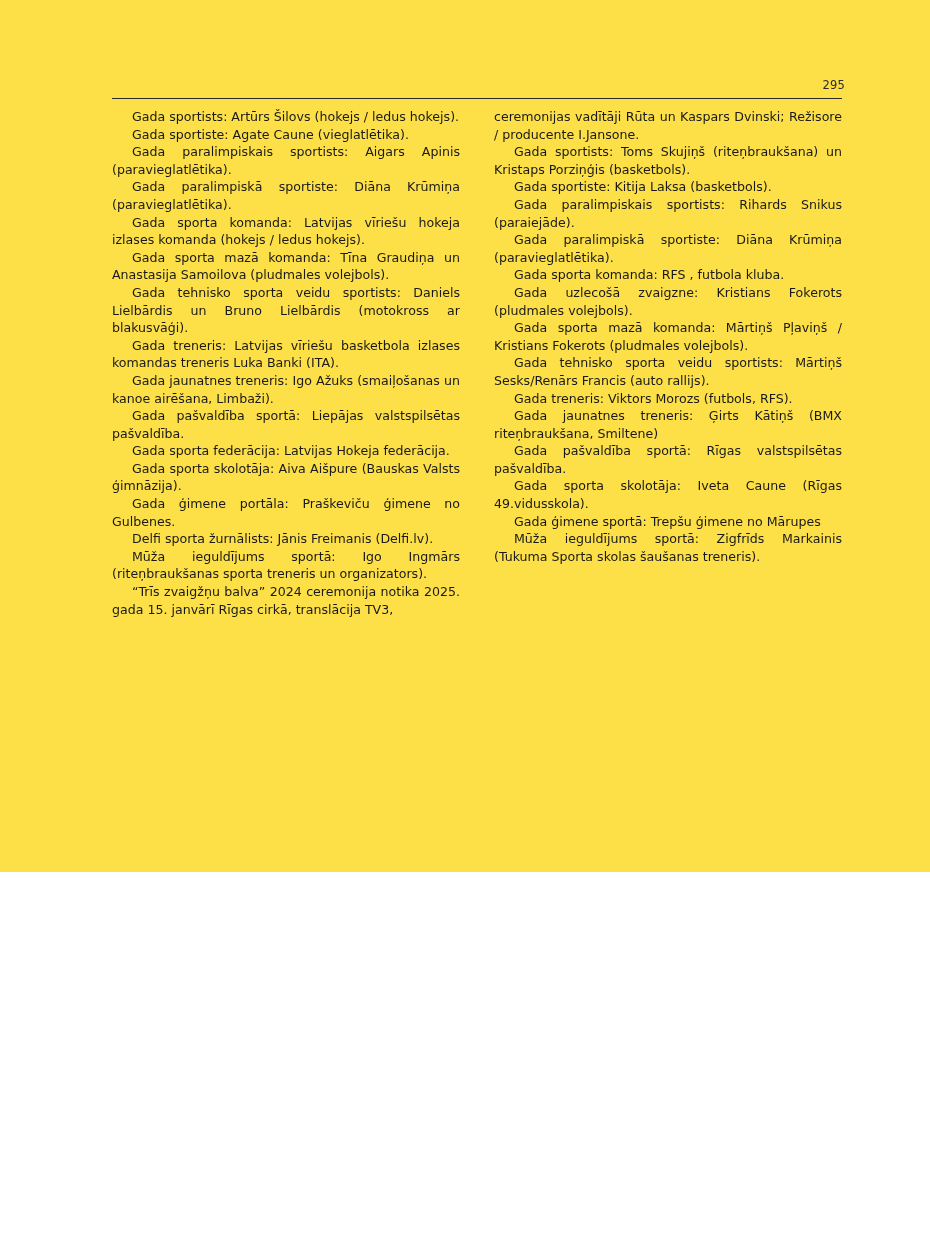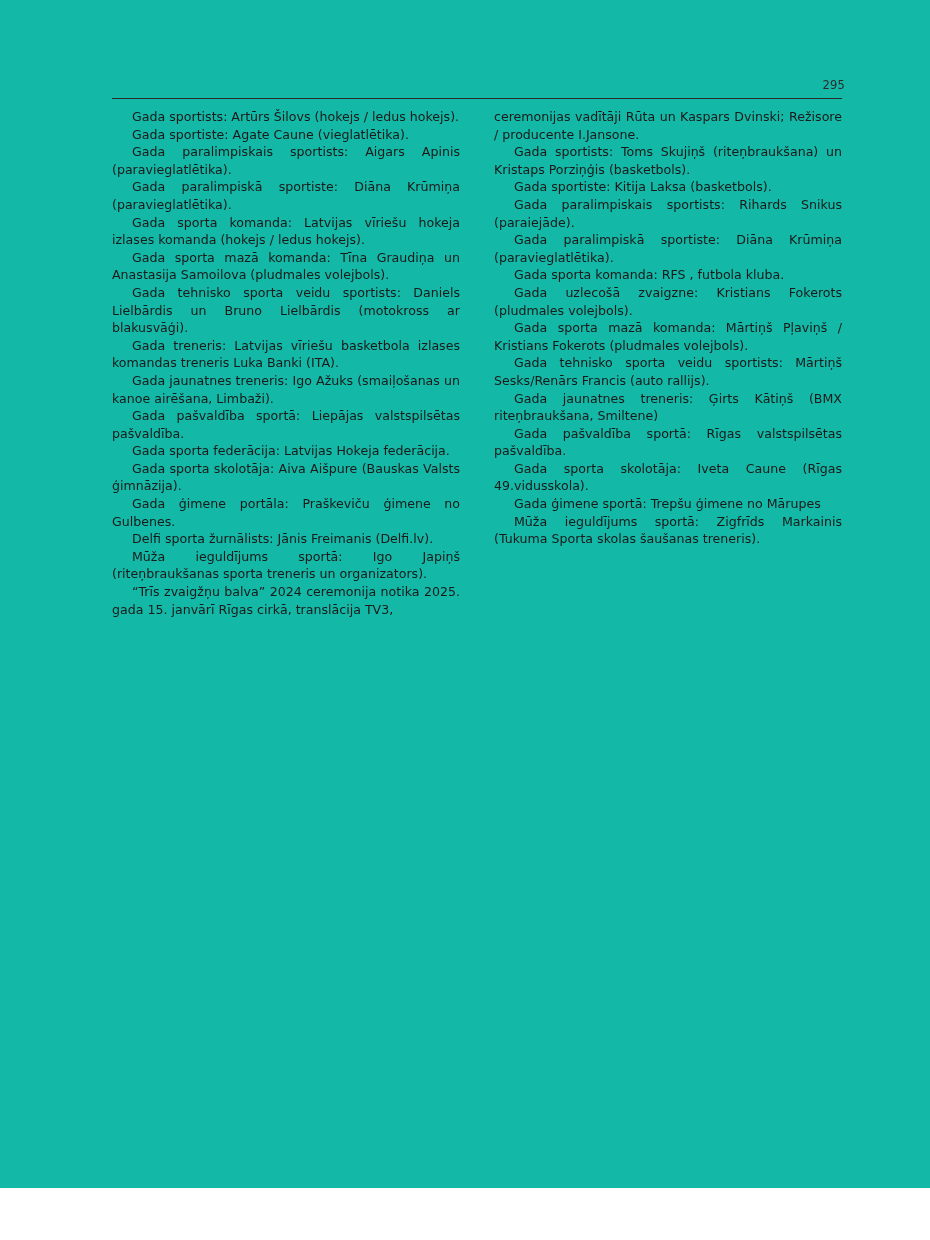--- a/index.html
+++ b/index.html
@@ -9,22 +9,22 @@
   }
   body {
     width: 930px;
     height: 1240px;
     font-family: "DejaVu Sans", sans-serif;
     color: #1a1a1a;
   }
   .page {
     position: relative;
     width: 930px;
-    height: 1188px;
-    background: #14b8a6;
+    height: 872px;
+    background: #fde047;
     box-sizing: border-box;
   }
   .page-number {
     position: absolute;
     top: 78px;
     right: 85px;
     font-size: 11.5px;
     color: #2b2b2b;
     letter-spacing: 0.2px;
   }
@@ -84,34 +84,35 @@
       <p class="ind">Gada sporta komanda: Latvijas vīriešu hokeja izlases komanda (hokejs / ledus hokejs).</p>
       <p class="ind">Gada sporta mazā komanda: Tīna Graudiņa un Anastasija Samoilova (pludmales volejbols).</p>
       <p class="ind">Gada tehnisko sporta veidu sportists: Daniels Lielbārdis un Bruno Lielbārdis (motokross ar blakusvāģi).</p>
       <p class="ind">Gada treneris: Latvijas vīriešu basketbola izlases komandas treneris Luka Banki (ITA).</p>
       <p class="ind">Gada jaunatnes treneris: Igo Ažuks (smaiļošanas un kanoe airēšana, Limbaži).</p>
       <p class="ind">Gada pašvaldība sportā: Liepājas valstspilsētas pašvaldība.</p>
       <p class="ind">Gada sporta federācija: Latvijas Hokeja federācija.</p>
       <p class="ind">Gada sporta skolotāja: Aiva Aišpure (Bauskas Valsts ģimnāzija).</p>
       <p class="ind">Gada ģimene portāla: Praškeviču ģimene no Gulbenes.</p>
       <p class="ind">Delfi sporta žurnālists: Jānis Freimanis (Delfi.lv).</p>
-      <p class="ind"> Mūža ieguldījums sportā: Igo Japiņš (riteņbraukšanas sporta treneris un organizators).</p>
+      <p class="ind"> Mūža ieguldījums sportā: Igo Ingmārs (riteņbraukšanas sporta treneris un organizators).</p>
       <p class="ind spaced">“Trīs zvaigžņu balva” 2024 ceremonija notika 2025. gada 15. janvārī Rīgas cirkā, translācija TV3,</p>
     </div>
 
     <div class="col">
       <p>ceremonijas vadītāji Rūta un Kaspars Dvinski; Režisore / producente I.Jansone.</p>
       <p class="ind spaced">Gada sportists: Toms Skujiņš (riteņbraukšana) un Kristaps Porziņģis (basketbols).</p>
       <p class="ind">Gada sportiste: Kitija Laksa (basketbols).</p>
       <p class="ind">Gada paralimpiskais sportists: Rihards Snikus (paraiejāde).</p>
       <p class="ind">Gada paralimpiskā sportiste: Diāna Krūmiņa (paravieglatlētika).</p>
       <p class="ind">Gada sporta komanda: RFS , futbola kluba.</p>
       <p class="ind">Gada uzlecošā zvaigzne: Kristians Fokerots (pludmales volejbols).</p>
       <p class="ind">Gada sporta mazā komanda: Mārtiņš Pļaviņš / Kristians Fokerots (pludmales volejbols).</p>
       <p class="ind">Gada tehnisko sporta veidu sportists: Mārtiņš Sesks/Renārs Francis (auto rallijs).</p>
+      <p class="ind">Gada treneris: Viktors Morozs (futbols, RFS).</p>
       <p class="ind">Gada jaunatnes treneris: Ģirts Kātiņš (BMX riteņbraukšana, Smiltene)</p>
       <p class="ind">Gada pašvaldība sportā: Rīgas valstspilsētas pašvaldība.</p>
       <p class="ind">Gada sporta skolotāja: Iveta Caune (Rīgas 49.vidusskola).</p>
       <p class="ind">Gada ģimene sportā: Trepšu ģimene no Mārupes</p>
       <p class="ind">Mūža ieguldījums sportā: Zigfrīds Markainis (Tukuma Sporta skolas šaušanas treneris).</p>
     </div>
 
   </div>
 </div>
 

